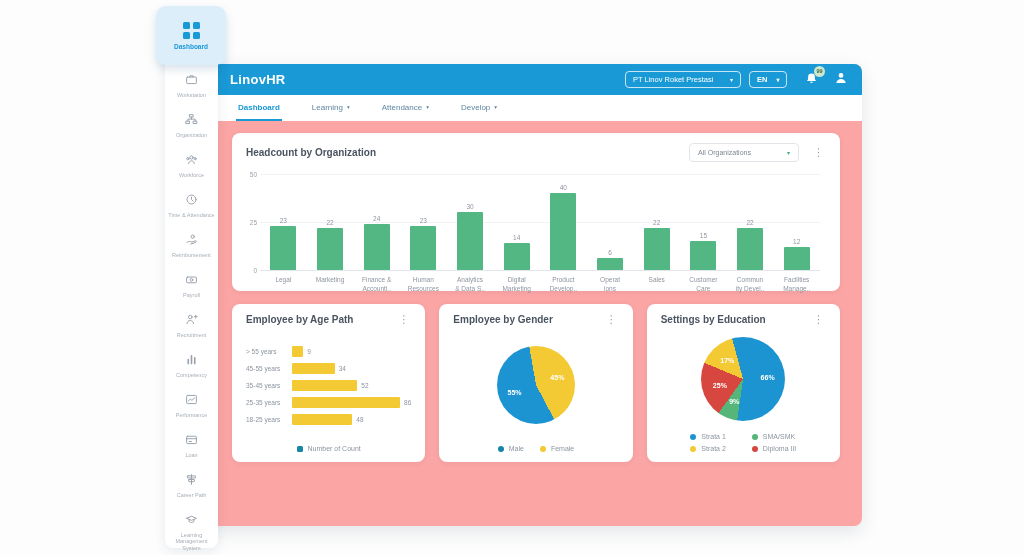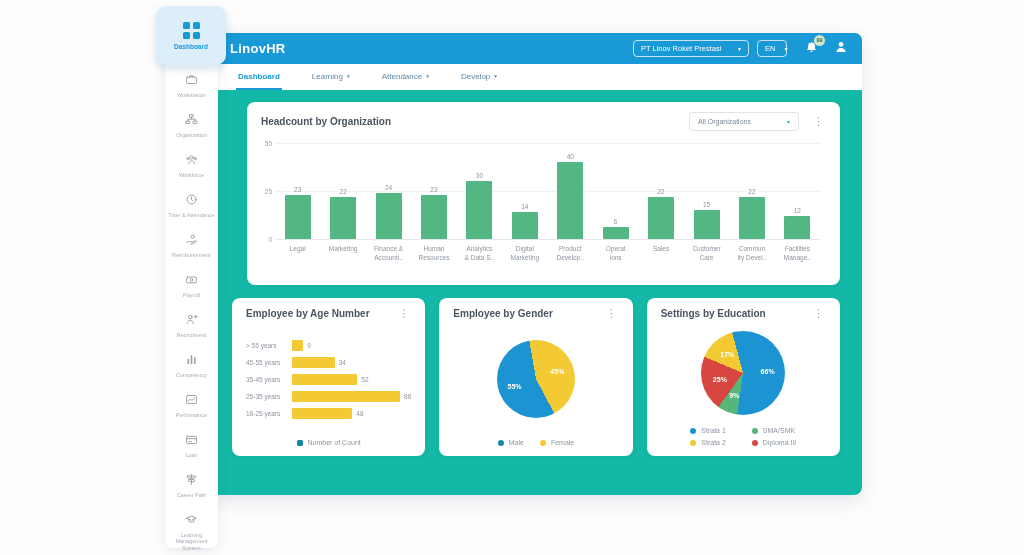--- a/index.html
+++ b/index.html
@@ -1,32 +1,32 @@
 <!DOCTYPE html>
 <html><head>
 <meta charset="utf-8">
 <style>
   * { margin:0; padding:0; box-sizing:border-box; }
   html,body { width:1024px; height:555px; background:#fdfdfd; font-family:"Liberation Sans",sans-serif; overflow:hidden; position:relative; }
 
   
-  .app { position:absolute; left:210px; top:33px; width:652px; height:462px; border-radius:8px;
-         background:#14b8a6; box-shadow:0 6px 18px rgba(30,60,90,.12); z-index:1; }
+  .app { position:absolute; left:210px; top:64px; width:652px; height:462px; border-radius:8px;
+         background:#fca5a5; box-shadow:0 6px 18px rgba(30,60,90,.12); z-index:1; }
   .topbar { height:31px; background:#1999d6; border-radius:8px 8px 0 0; display:flex; align-items:center; padding:0 14px 0 20px; }
   .brand { color:#fff; font-weight:bold; font-size:13px; letter-spacing:.3px; }
   .search { margin-left:30px; width:140px; height:17px; background:#42aadc; border-radius:9px; display:flex; align-items:center; padding:0 8px; }
   .search input { flex:1; border:0; background:transparent; color:#fff; font-size:8px; outline:none; }
   .search input::placeholder { color:#e8f5fd; }
   .tb-spacer { flex:1; }
   .selectbox { height:17px; border:1px solid rgba(255,255,255,.75); border-radius:4px; color:#fff; font-size:7.5px;
                display:flex; align-items:center; padding:0 7px; margin-left:8px; cursor:pointer; }
   .selectbox .cv { flex:1; white-space:nowrap; }
   .selectbox .caret { font-size:6px; margin-left:9px; }
   .org-select { width:116px; }
-  .lang-select { width:30px; }
+  .lang-select { width:38px;font-weight:bold; }
   .bell-wrap { position:relative; margin-left:18px; cursor:pointer; }
   .badge { position:absolute; top:-5px; right:-7px; width:11px; height:11px; border-radius:50%;
            background:#cde7cf; color:#3d6b47; font-size:5.5px; font-weight:bold; line-height:11px; text-align:center; }
   .avatar-wrap { margin-left:16px; cursor:pointer; }
 
   .navbar { height:26px; background:#fff; display:flex; align-items:stretch; padding-left:26px; gap:28px; }
   .tab { font-size:8px; color:#5d87a3; display:flex; align-items:center; gap:4px; border-bottom:2px solid transparent; padding:0 2px; cursor:pointer; }
   .tab.active { color:#1999d6; border-bottom-color:#1999d6; font-weight:bold; }
   .tab .caret { font-size:5.5px; }
 
@@ -35,21 +35,21 @@
 
   .card { background:#fff; border-radius:8px; box-shadow:0 1px 5px rgba(40,60,90,.08); }
   .card-header { display:flex; align-items:center; padding:10px 14px 4px; }
   .card-title { font-size:10px; font-weight:bold; color:#4a5461; flex:1; }
   .filter { width:110px; height:19px; border:1px solid #e1e5ea; border-radius:4px; display:flex; align-items:center;
             padding:0 8px; font-size:7px; color:#7d8792; cursor:pointer; }
   .filter .caret { margin-left:auto; color:#3bb27e; font-size:6px; }
   .kebab { color:#98a1ab; font-size:11px; margin-left:12px; cursor:pointer; line-height:1; padding:0 2px; }
 
   
-  .big-card { height:183px;margin-left:15px; }
+  .big-card { height:158px; }
   .chart-wrap { display:flex; padding:8px 20px 0 12px; }
   .y-axis { width:16px; position:relative; height:96px; }
   .y-tick { position:absolute; right:3px; font-size:6.5px; color:#9aa2ab; transform:translateY(-50%); }
   .plot { flex:1; position:relative; height:96px; }
   .gridline { position:absolute; left:0; right:0; height:1px; background:#f0f2f5; }
   .gridline.base { background:#e3e7ec; }
   .bars { position:absolute; left:0; right:0; top:0; bottom:0; display:flex; align-items:flex-end; }
   .bar-col { flex:1; display:flex; flex-direction:column; align-items:center; justify-content:flex-end; }
   .bar-val { font-size:6.5px; color:#8d95a0; margin-bottom:2px; }
   .bar { width:26px; background:#53b783; border-radius:1px 1px 0 0; }
@@ -227,21 +227,21 @@
           <div class="x-label">Sales</div>
           <div class="x-label">Customer<br>Care</div>
           <div class="x-label">Commun<br>ity Devel..</div>
           <div class="x-label">Facilities<br>Manage..</div>
         </div>
     </div>
 
     <div class="row-cards">
       <div class="card small-card">
         <div class="card-header">
-          <span class="card-title">Employee by Age Number</span>
+          <span class="card-title">Employee by Age Path</span>
           <span class="kebab">⋮</span>
         </div>
         <div class="hbars" id="age-bars">
             <div class="hrow">
               <span class="hlabel">&gt; 55 years</span>
               <div class="htrack">
                 <div class="hbar" style="width: 9.47368%; background: rgb(243, 201, 52);"></div>
                 <span class="hval">9</span>
               </div>
             </div>

